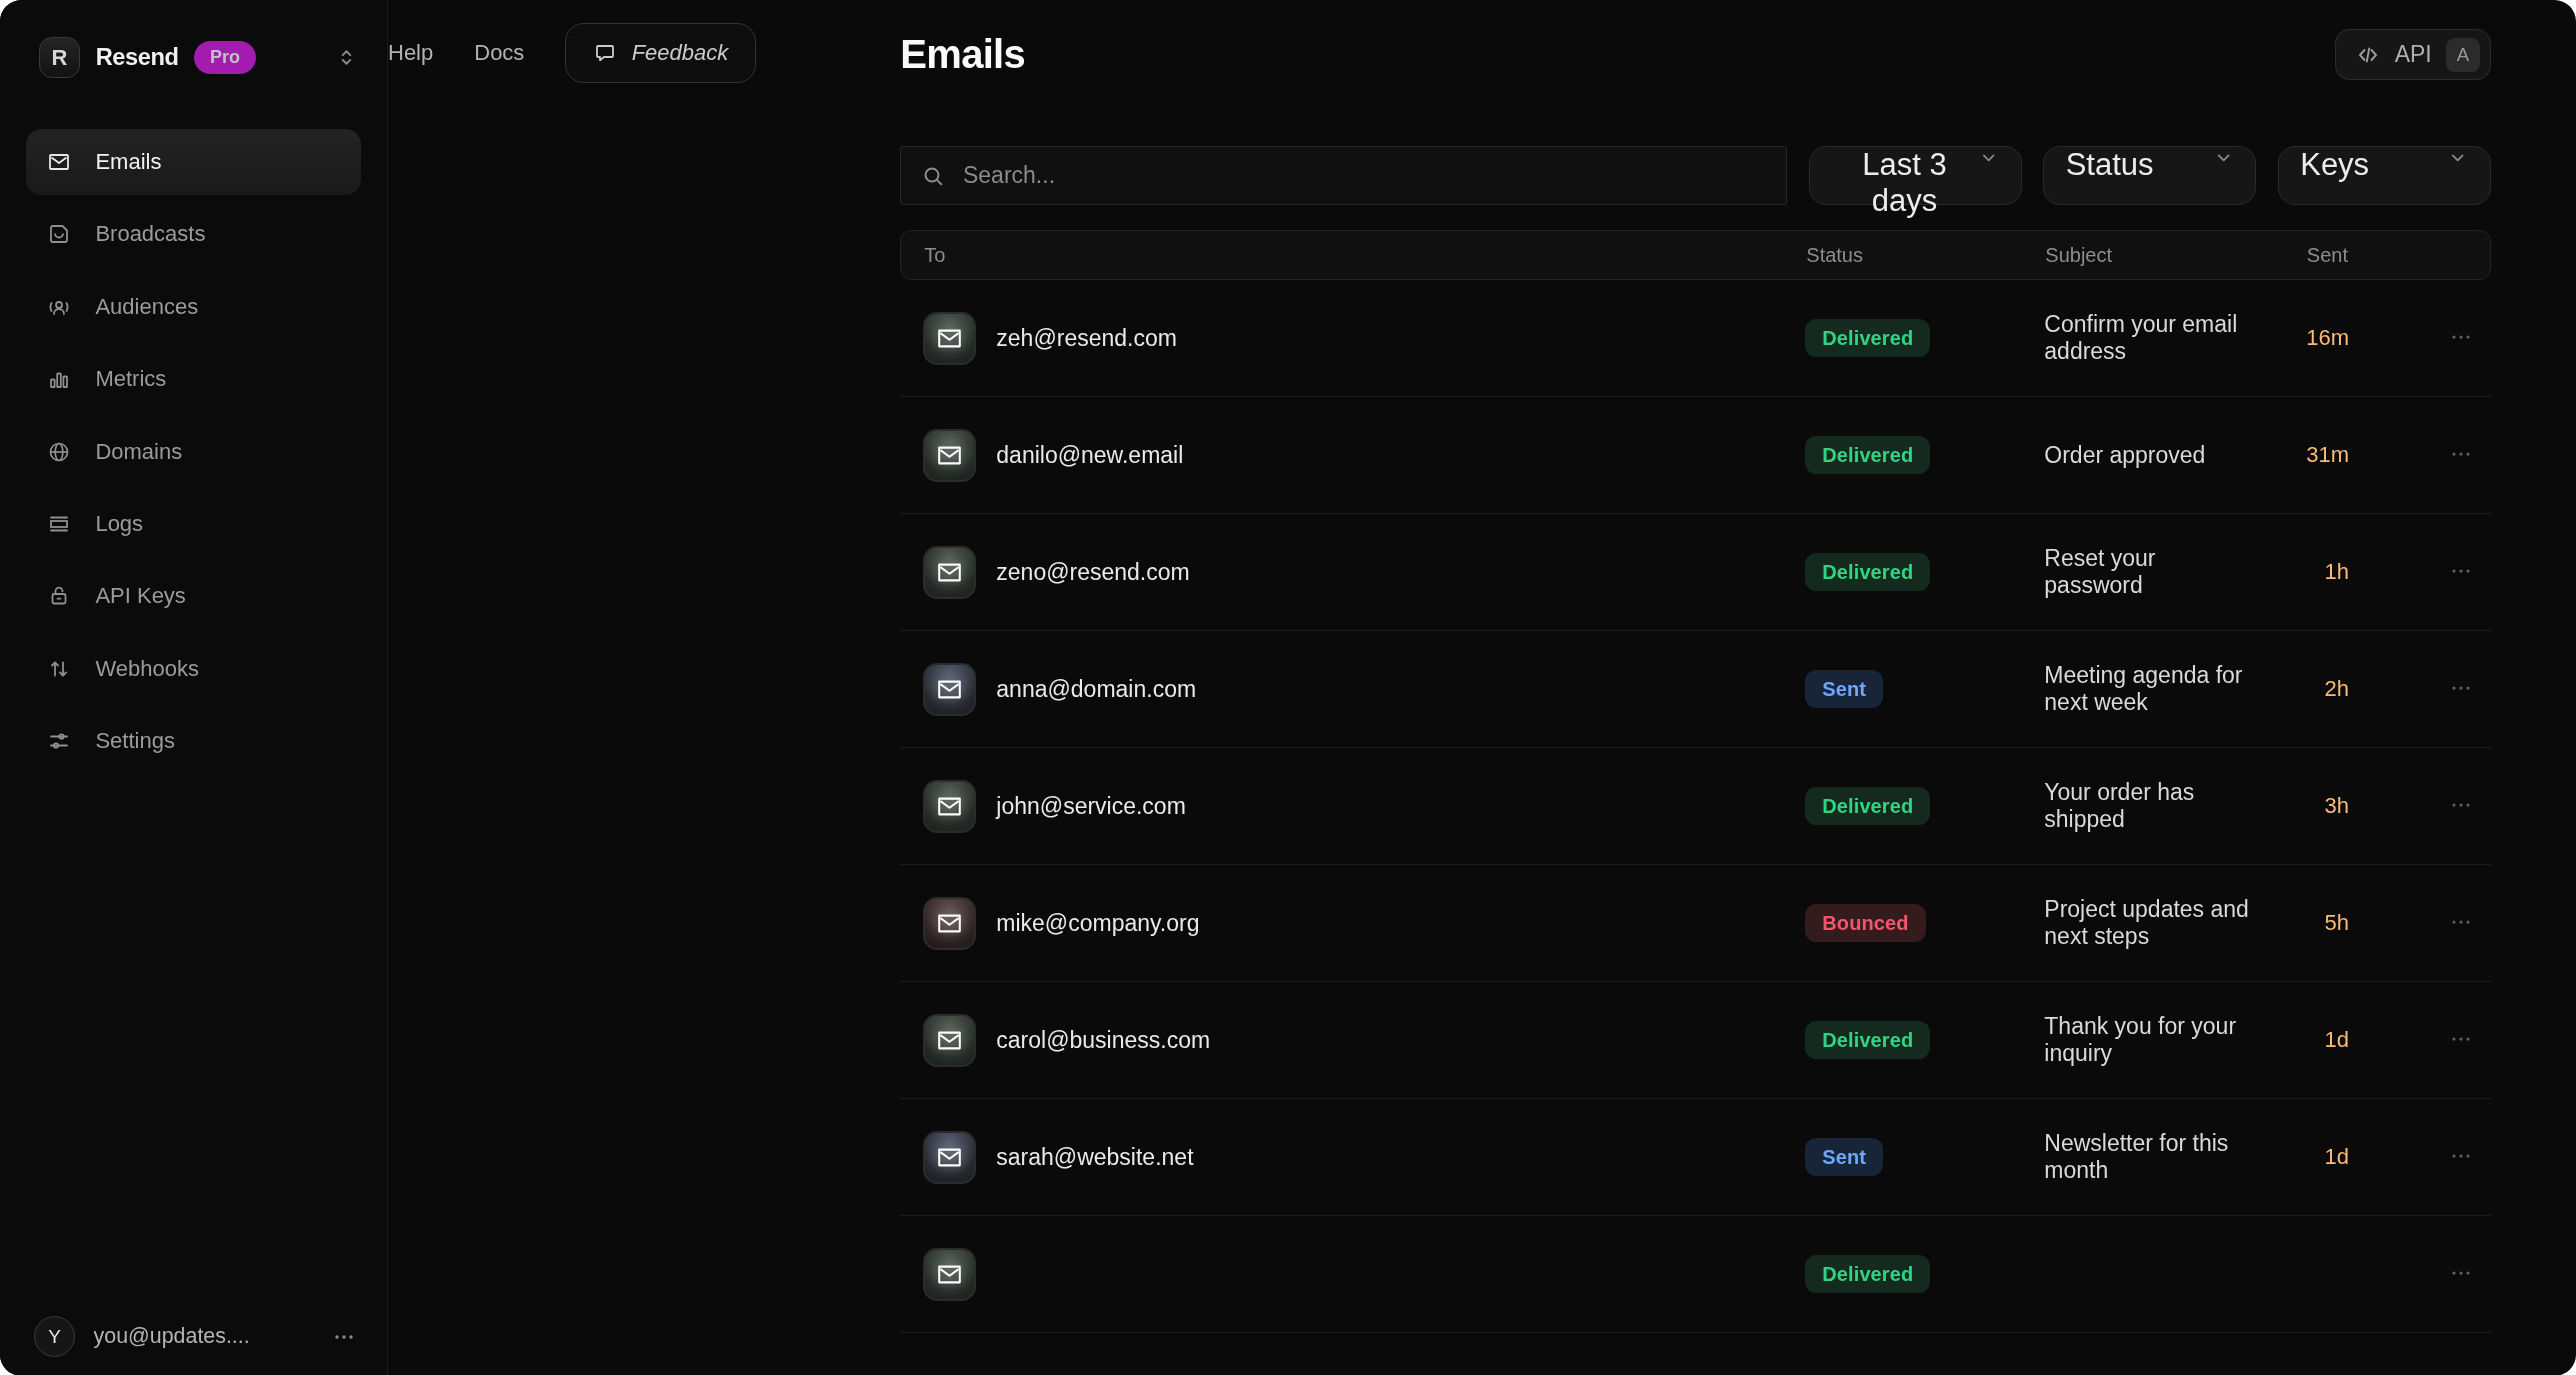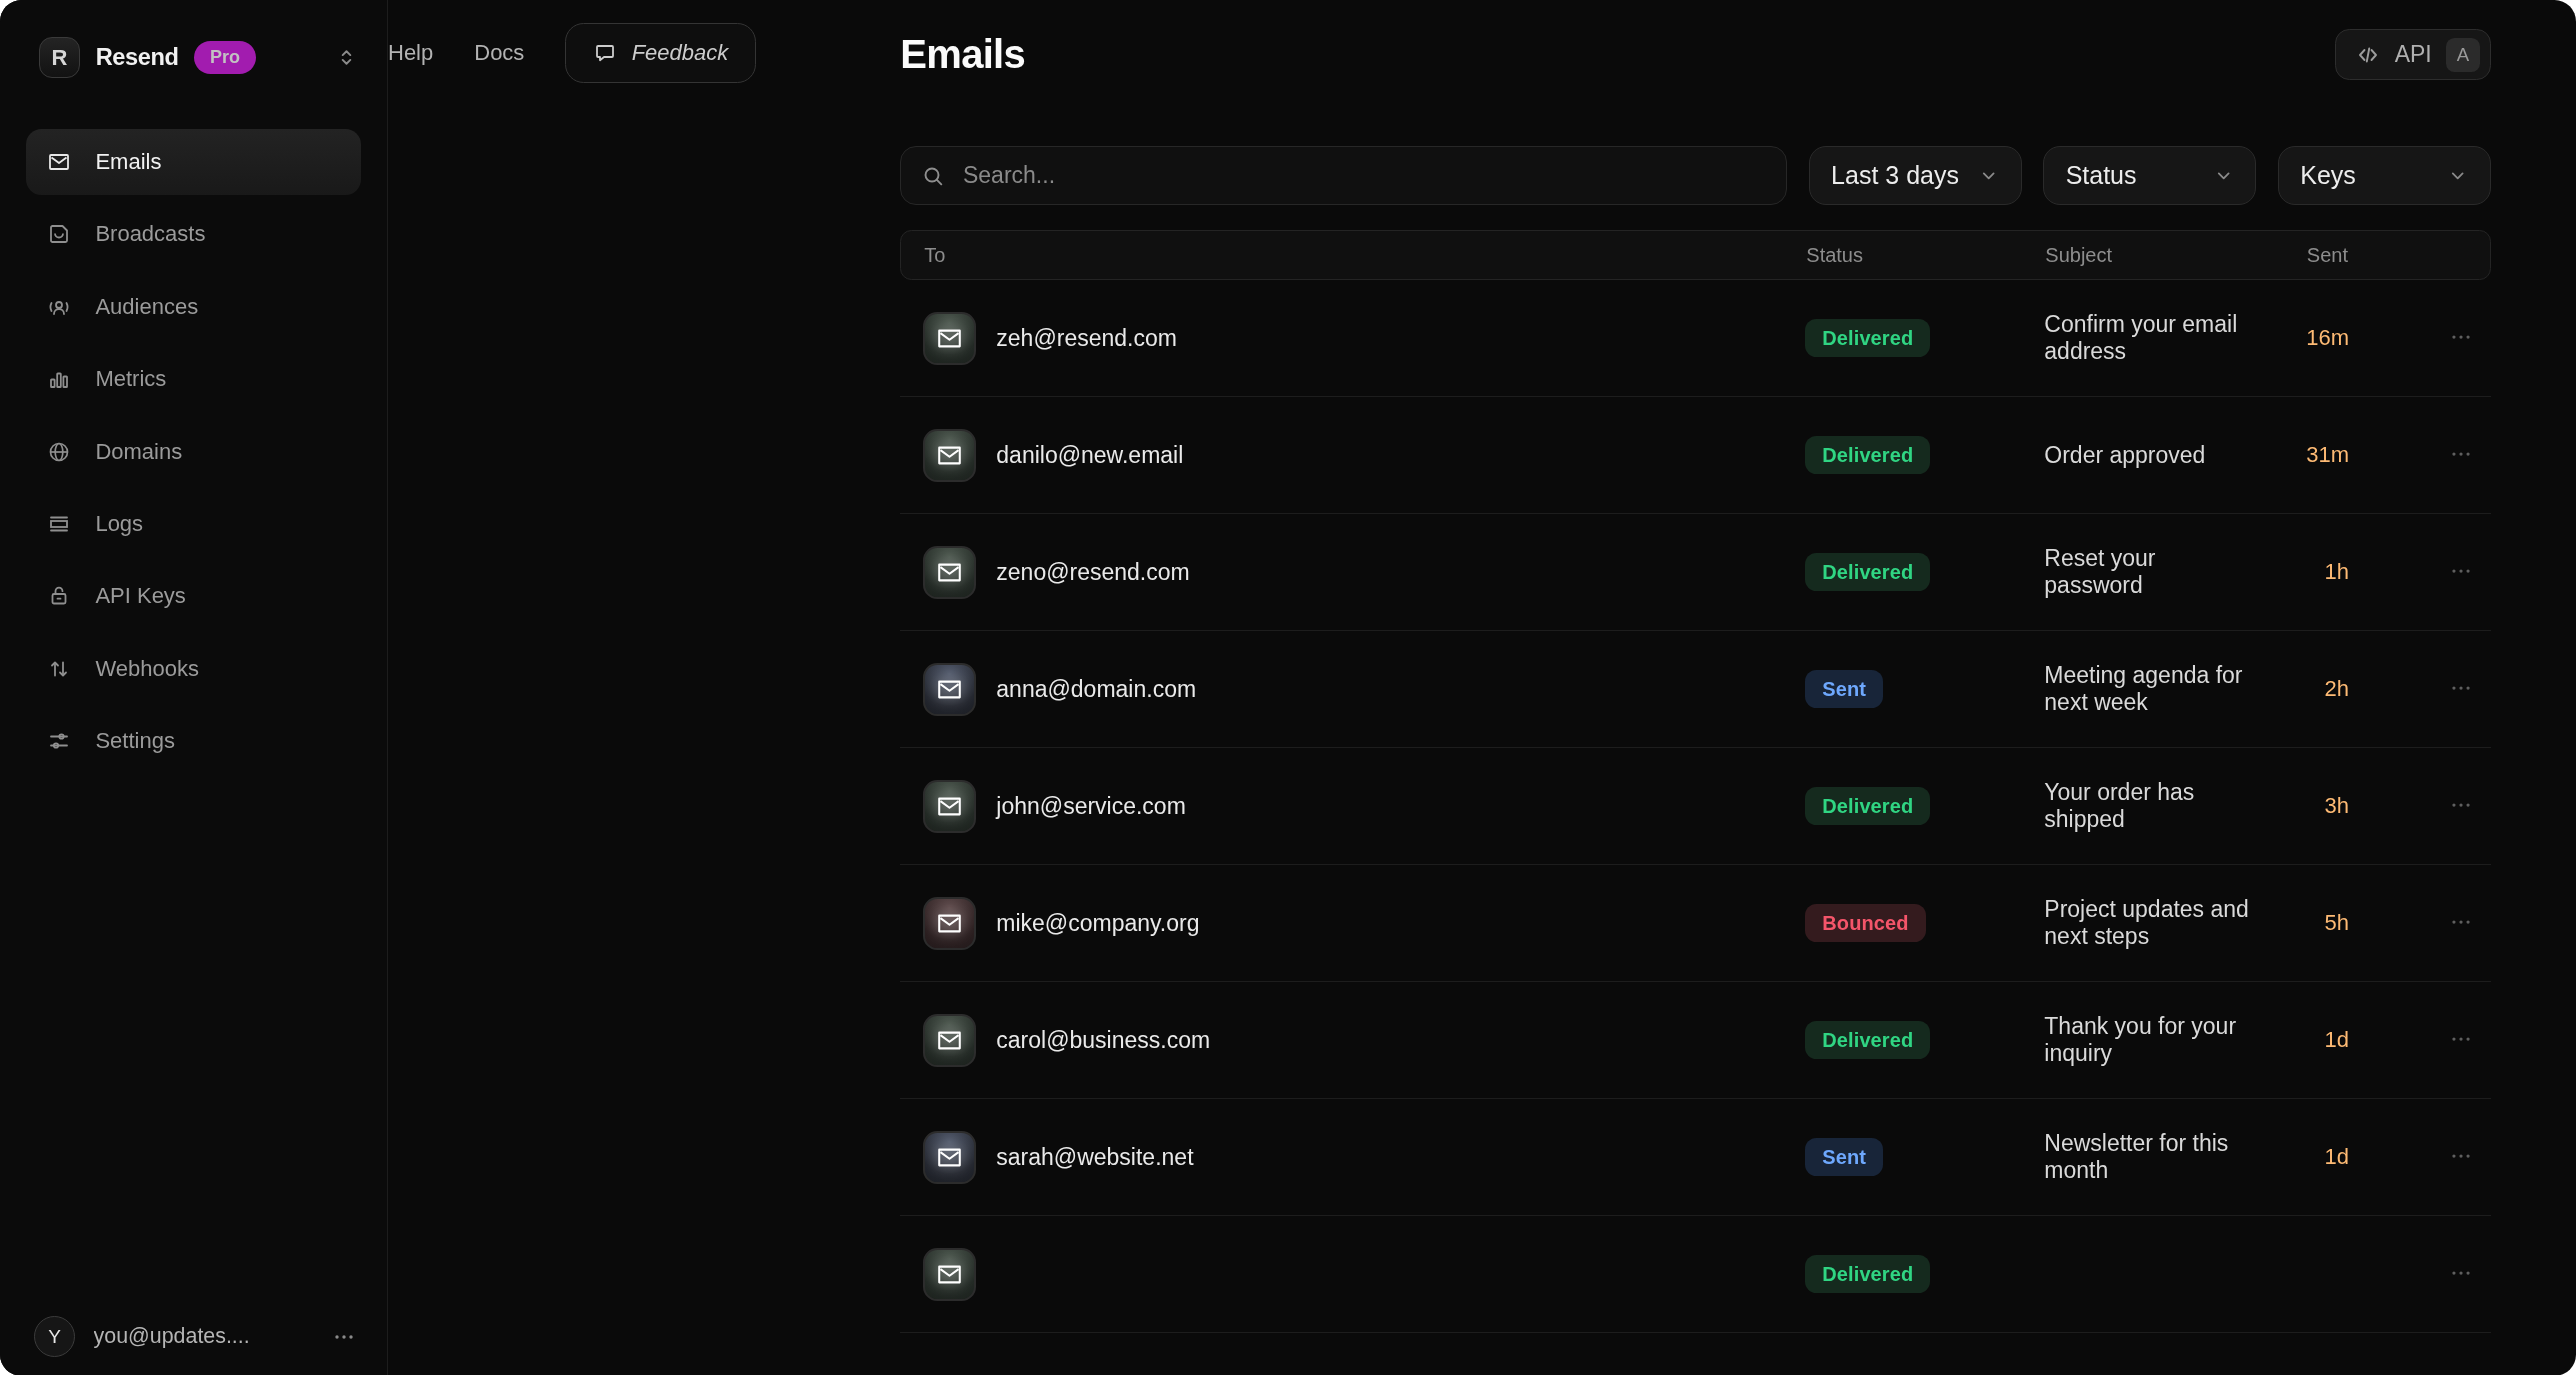--- a/index.html
+++ b/index.html
@@ -33,24 +33,24 @@
   .top-link{color:#b3b3b3;font-size:22px;cursor:pointer;}
   .feedback-btn{display:flex;align-items:center;gap:14.3px;height:60px;padding:0 27px;border:1.4px solid #343434;border-radius:18.6px;background:rgba(255,255,255,0.02);color:#cccccc;font-size:22px;cursor:pointer;font-style:italic;}
 
   .content{padding:0 85px 0 101px;}
   .title-row{display:flex;justify-content:space-between;align-items:center;margin-top:29px;}
   .page-title{font-size:40px;font-weight:700;color:#fafafa;letter-spacing:-0.7px;margin:0;}
   .api-btn{display:flex;align-items:center;gap:14.3px;height:51px;padding:0 10px 0 20px;background:#161616;border:1.4px solid #2d2d2d;border-radius:14.3px;color:#b0b0b0;font-size:23px;cursor:pointer;}
   .kbd{width:34px;height:34px;background:#2b2b2b;border-radius:8.6px;display:flex;align-items:center;justify-content:center;font-size:18.6px;color:#9a9a9a;}
 
   .filters-row{display:flex;gap:21.4px;margin-top:66px;}
-  .search-box{flex:0 0 887px;height:59px;background:#101010;border:1.4px solid #272727;border-radius:16px;display:flex;align-items:center;padding:0 20px;gap:15.7px;color:#8f8f8f;}
+  .search-box{flex:0 0 887px;height:59px;background:#101010;border:1.4px solid #272727;border-radius:3px;display:flex;align-items:center;padding:0 20px;gap:15.7px;color:#8f8f8f;}
   .search-box input{background:transparent;border:none;outline:none;color:#dddddd;font-size:23px;flex:1;font-family:"Liberation Sans",sans-serif;}
   .search-box input::placeholder{color:#8a8a8a;}
-  .filter-select{flex:1;height:59px;background:#161616;border:1.4px solid #2a2a2a;border-radius:17px;display:flex;align-items:center;justify-content:space-between;padding:0 21.4px;color:#ededed;font-size:25px;cursor:pointer;}
+  .filter-select{flex:1;height:59px;background:#161616;border:1.4px solid #2a2a2a;border-radius:17px;display:flex;justify-content:space-between;padding:0 21.4px;color:#ededed;font-size:31px;cursor:pointer;}
   .filter-select .chev{color:#8a8a8a;display:flex;}
 
   
   .table{margin-top:25px;}
   .thead,.row{display:grid;grid-template-columns:905px 239px 1fr 93px 142px;align-items:center;}
   .thead{height:50px;background:#101010;border:0.7px solid #242424;border-radius:11.4px;color:#8d8d8d;font-size:20px;}
   .thead .hc-to{padding-left:23px;}
   .thead .hc-sent{text-align:right;}
   .row{height:117px;border-bottom:0.7px solid #1d1d1d;cursor:pointer;}
   .cell-to{display:flex;align-items:center;gap:20px;padding-left:23px;}

